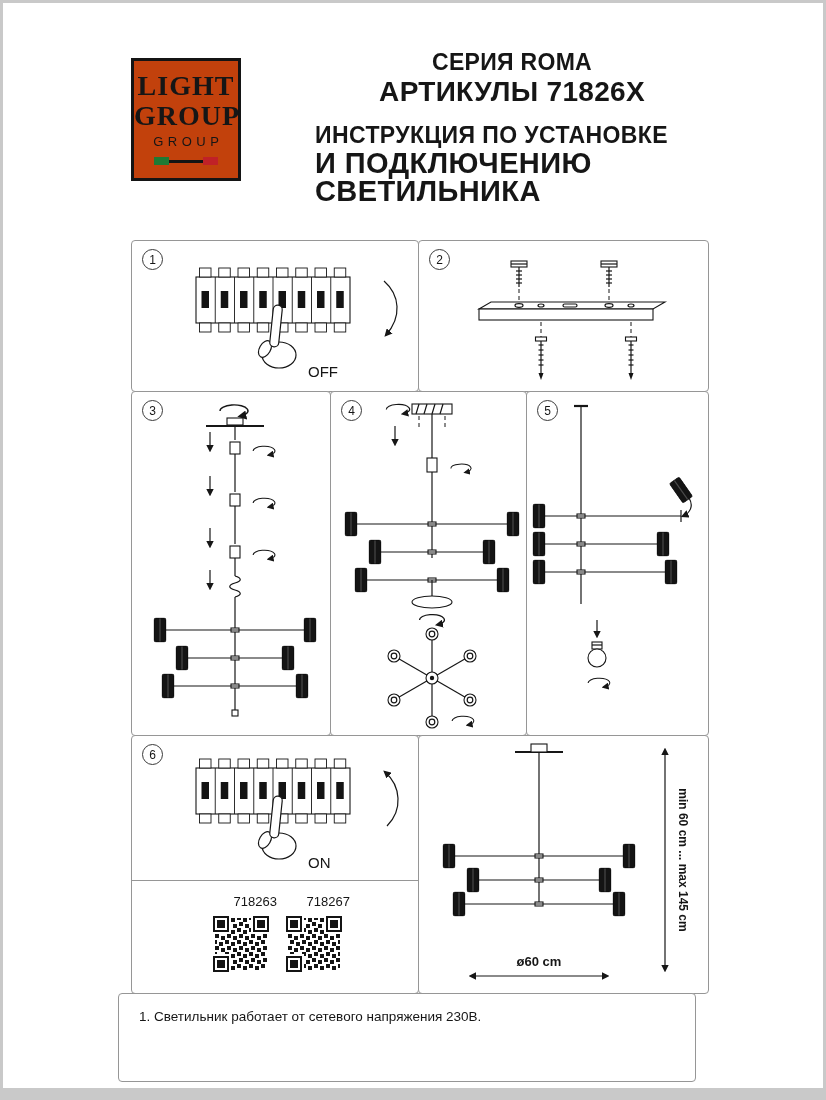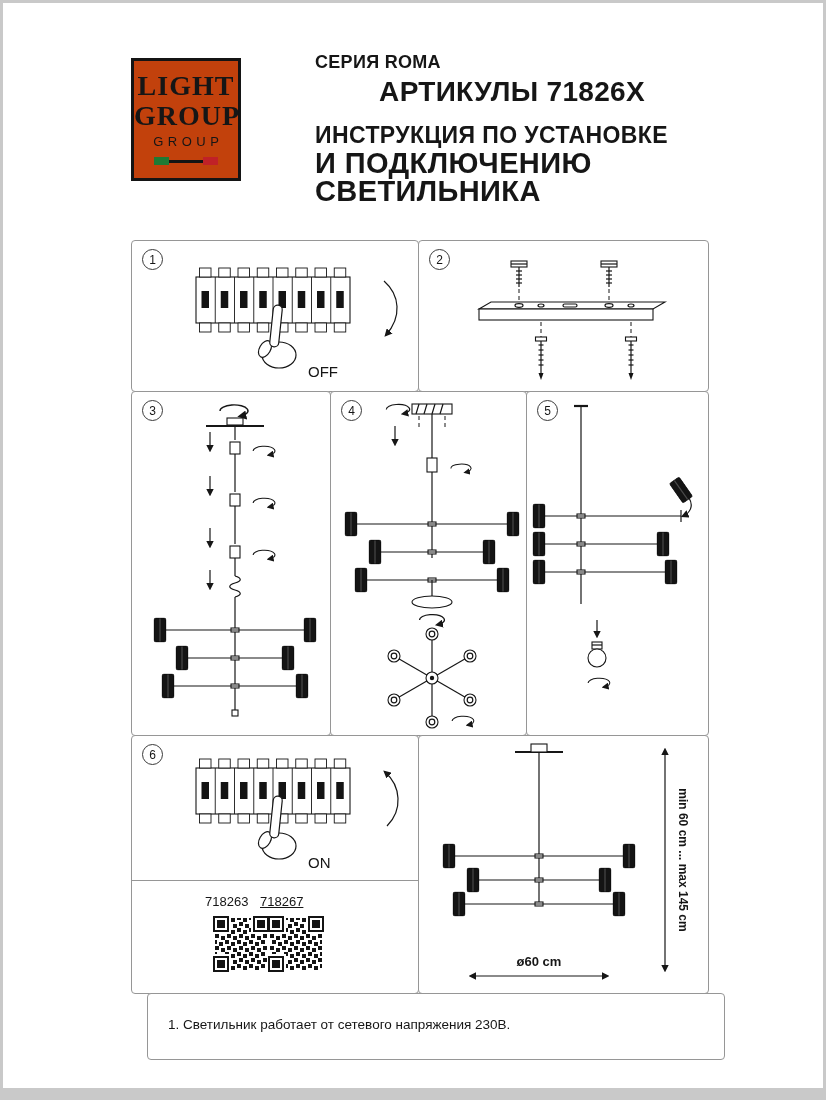--- a/index.html
+++ b/index.html
@@ -26,49 +26,49 @@
     font-family:"Liberation Serif", serif; font-weight:bold;
     font-size:28px; line-height:30px; letter-spacing:1px;
   }
   .logo-group { font-size:13px; letter-spacing:4.5px; margin-top:3px; text-indent:4.5px; }
   .logo-flag { display:flex; align-items:center; justify-content:center; margin-top:8px; gap:0; }
   .flag-green { width:15px; height:8px; background:#1e7a34; }
   .flag-line  { width:34px; height:3px; background:#141414; }
   .flag-red   { width:15px; height:8px; background:#c02127; }
 
   .title-block { position:absolute; left:312px; top:44px; width:394px; }
-  .t-series   { text-align:left; font-size:18px; font-weight:bold; line-height:30px; letter-spacing:0.3px; }
+  .t-series   { text-align:center; font-size:23px; font-weight:bold; line-height:30px; letter-spacing:0.3px; }
   .t-articles { text-align:center; font-size:28px; font-weight:bold; line-height:30px; letter-spacing:0.3px; }
   .t-instr1   { margin-top:14px; font-size:23px; font-weight:bold; line-height:28px; letter-spacing:0.4px; }
   .t-instr2   { font-size:29px; font-weight:bold; line-height:28px; letter-spacing:0.4px; }
 
   
   .panel { position:absolute; border:1px solid #969696; border-radius:4px; background:#fff; }
   #p1 { left:128px; top:237px; width:288px; height:152px; }
   #p2 { left:415px; top:237px; width:291px; height:152px; }
   #p3 { left:128px; top:388px; width:200px; height:345px; }
   #p4 { left:327px; top:388px; width:197px; height:345px; }
   #p5 { left:523px; top:388px; width:183px; height:345px; }
   #p6 { left:128px; top:732px; width:288px; height:259px; }
   #p7 { left:415px; top:732px; width:291px; height:259px; }
-  #notes { left:144px; top:990px; width:578px; height:67px; padding:20px 14px 0 20px; }
+  #notes { left:115px; top:990px; width:578px; height:89px; padding:12px 14px 0 20px; }
 
   .badge {
     position:absolute; left:10px; top:8px; width:21px; height:21px;
     border:1.2px solid #3a3a3a; border-radius:50%;
     display:flex; align-items:center; justify-content:center;
     font-size:12px; background:#fff; z-index:2;
   }
   .drawing { position:absolute; }
 
   .divider-6 { position:absolute; left:0; right:0; top:144px; border-top:1px solid #969696; }
-  .qr-col { position:absolute; width:72px; text-align:left; top:158px; }
+  .qr-col { position:absolute; width:72px; text-align:right; top:158px; }
   .qr-col .code { font-size:13px; margin-bottom:7px; }
   .qr { width:56px; height:56px; display:block; margin:0 auto; }
-  #qr1 { left:73px; } #qr2 { left:128px;text-decoration:underline; }
+  #qr1 { left:73px; } #qr2 { left:146px; }
 
   .note-line { font-size:13.5px; line-height:1.7; }
 
   
   svg text { font-family:"Liberation Sans", sans-serif; fill:#161616; }
   .ln  { stroke:#161616; stroke-width:1.2; fill:none; }
   .ln2 { stroke:#161616; stroke-width:2.2; fill:none; }
   .fw  { fill:#fff; stroke:#161616; stroke-width:1.1; }
   .dash{ stroke:#161616; stroke-width:1; stroke-dasharray:4 3; fill:none; }
   .blk { fill:#141414; }

